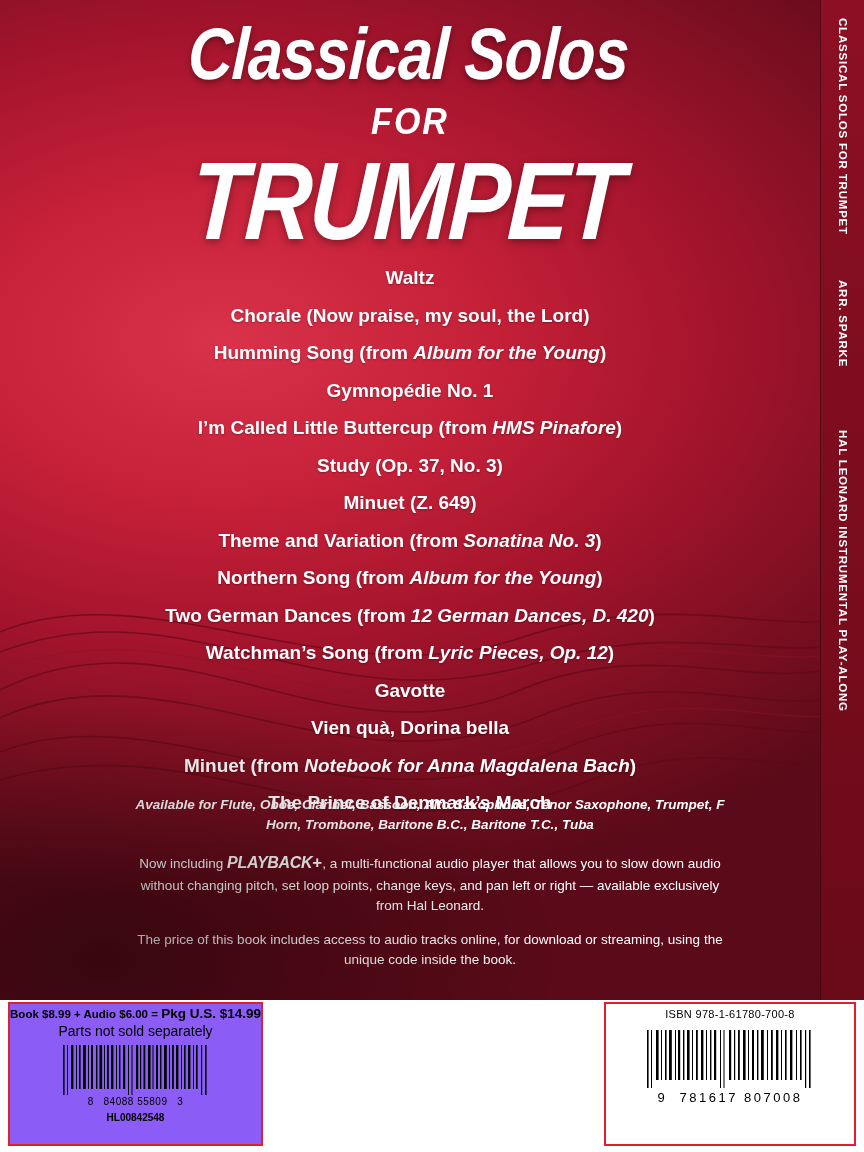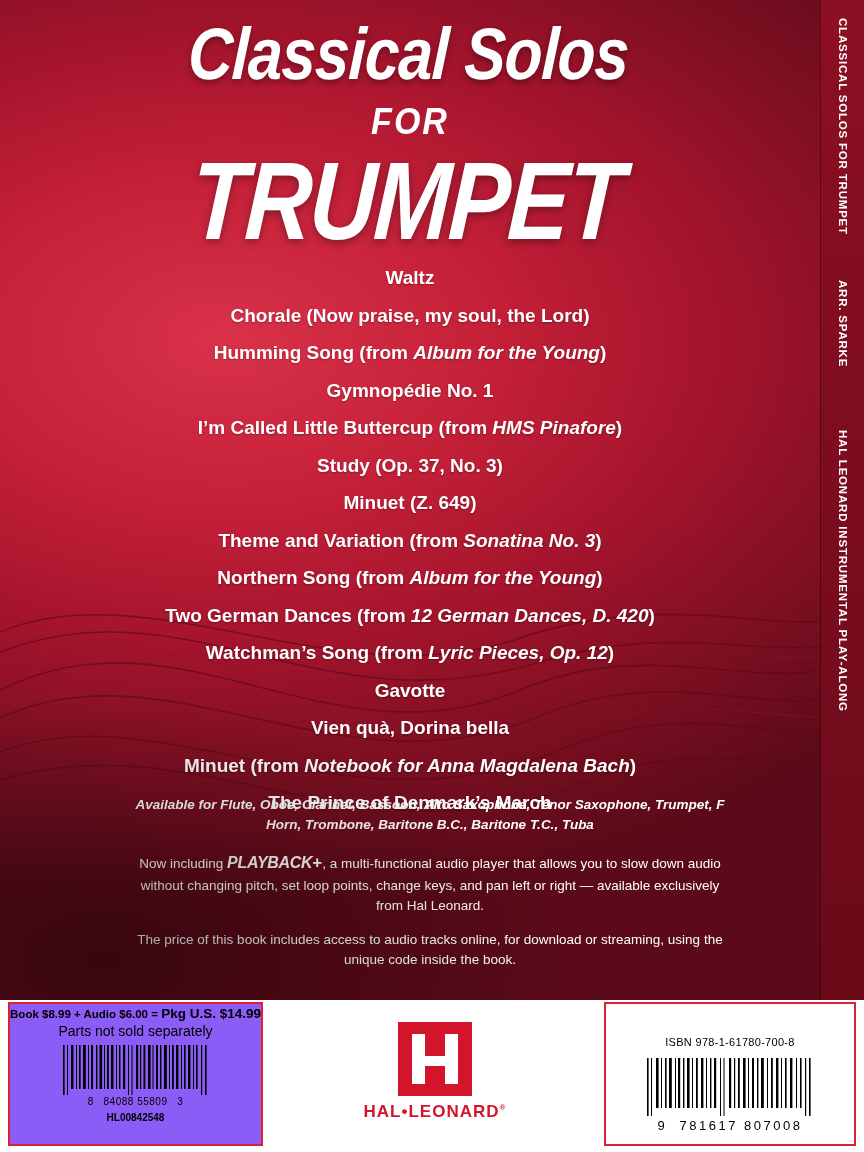--- a/index.html
+++ b/index.html
@@ -226,21 +226,21 @@
   .hl-word sup { font-size: 8px; vertical-align: super; }
 
   
   .isbn-box {
     position: absolute;
     left: 604px; top: 1002px;
     width: 252px; height: 144px;
     border: 2px solid #e02030;
     background: #fff;
     text-align: center;
-    padding-top: 32px;
+    padding-top: 4px;
   }
   .isbn-text {
     font-size: 11px;
     color: #000;
     letter-spacing: 0.3px;
   }
   .isbn-barcode {
     margin: 10px auto 0;
     width: 170px; height: 58px;
     display: block;
@@ -362,29 +362,20 @@
       </g>
     </svg>
     <div class="barcode-digits">
       <span>8</span>
       &nbsp;&nbsp;<span>84088 55809</span>&nbsp;&nbsp;
       <span>3</span>
     </div>
     <div class="hlnum">HL00842548</div>
   </div>
 
-  <div class="hl-logo">
-    <svg class="hl-mark" viewBox="0 0 74 74">
-      <rect x="0" y="0" width="74" height="74" fill="#d2152b"></rect>
-      <path d="M14 12 h13 v22 h20 v-22 h13 v50 h-13 v-18 h-20 v18 h-13 z" fill="#ffffff"></path>
-    </svg>
-    <div class="hl-word">
-      <span>HAL•LEONARD</span><sup>®</sup>
-    </div>
-  </div>
 
   <div class="isbn-box">
     <div class="isbn-text">ISBN  978-1-61780-700-8</div>
     <svg class="isbn-barcode" viewBox="0 0 170 58" preserveAspectRatio="none">
       <g fill="#000">
         <rect x="2" y="0" width="1.6" height="58"></rect>
           <rect x="6" y="0" width="1" height="58"></rect>
         <rect x="11" y="0" width="2.6" height="50"></rect>
           <rect x="16" y="0" width="1" height="50"></rect>
         <rect x="20" y="0" width="1.6" height="50"></rect>

